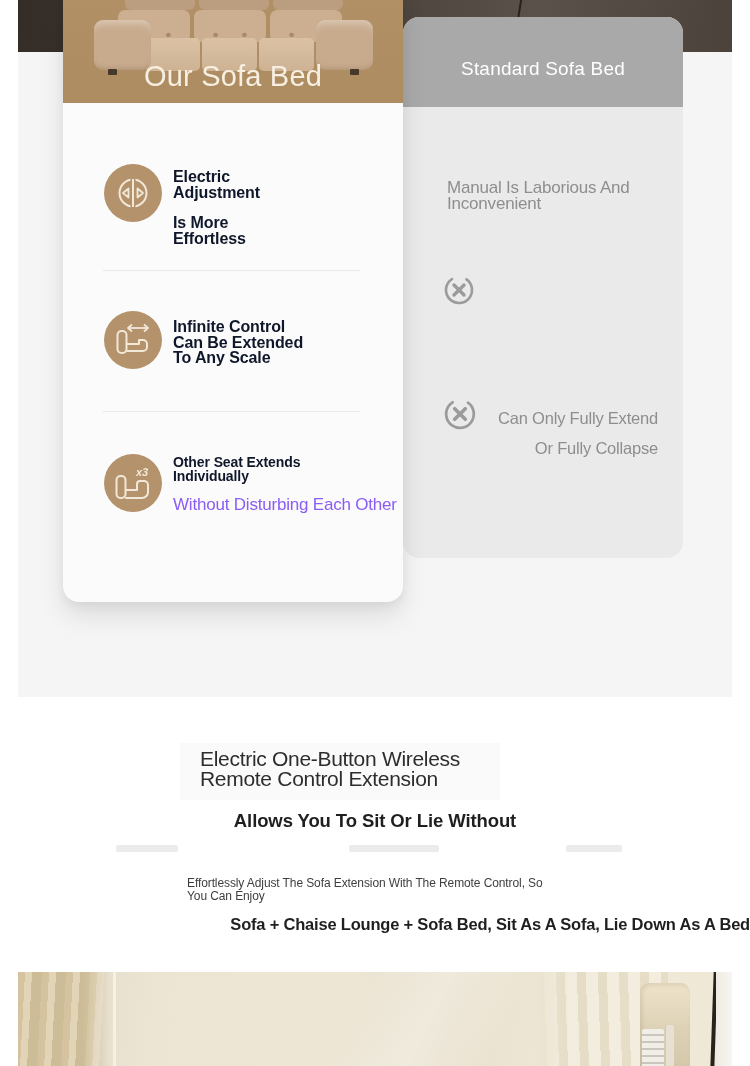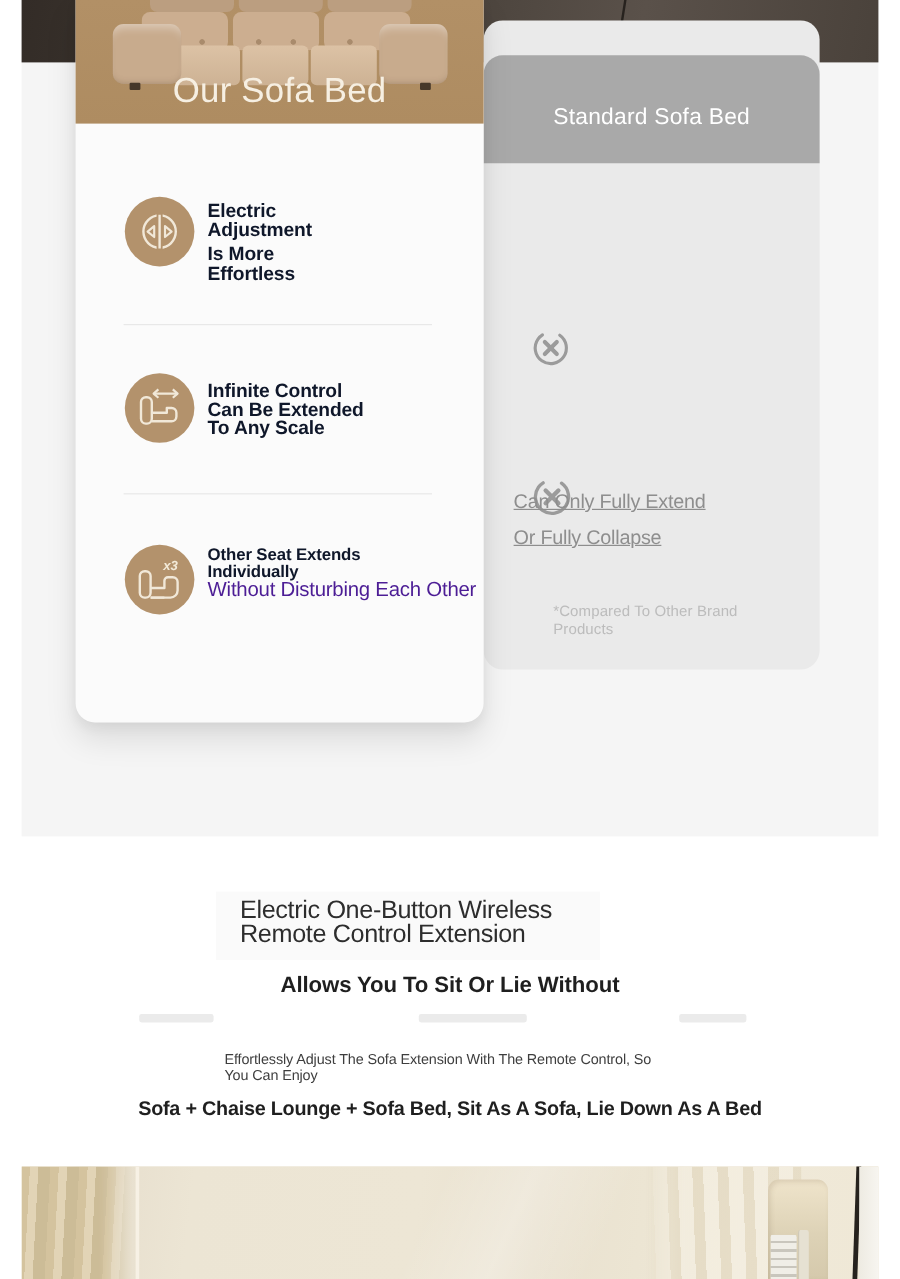--- a/index.html
+++ b/index.html
@@ -14,26 +14,26 @@
 
   
   .comparison{left:18px;top:0;width:714px;height:697px;background:#f5f5f5;}
   .hero-band{left:0;top:0;width:714px;height:52px;
     background:linear-gradient(100deg,#332c27 0%,#3a332d 14%,#453e37 42%,#5a514a 72%,#4a423b 100%);}
   .hero-seam{left:498px;top:-6px;width:2px;height:64px;background:#27221e;transform:rotate(9deg);}
 
   
   .std-card{left:385px;top:17px;width:280px;height:541px;background:#eaeaea;border-radius:16px;}
   .std-header{left:0;top:0;width:280px;height:90px;background:#a9a9a9;border-radius:16px 16px 0 0;
-    display:flex;align-items:center;justify-content:center;padding-top:14px;box-sizing:border-box;margin-top:29px;}
+    display:flex;align-items:center;justify-content:center;padding-top:14px;box-sizing:border-box;}
   .std-title{color:#ffffff;font-size:19px;font-weight:500;letter-spacing:.2px;}
   .std-item{color:#8e8e8e;font-weight:500;font-size:17px;line-height:15.5px;letter-spacing:-.2px;}
   .std-item1{left:44px;top:163px;}
   .std-item2-text{left:78px;top:264px;}
-  .std-item3-text{left:25px;top:386px;width:230px;text-align:left;font-weight:400;font-size:16.5px;line-height:30px;text-decoration:underline;}
+  .std-item3-text{left:25px;top:386px;width:230px;text-align:right;font-weight:400;font-size:16.5px;line-height:30px;}
   .cross-2{left:40px;top:257px;}
   .cross-3{left:40px;top:380px;}
   .std-footnote{left:58px;top:485px;color:#bcbcbc;font-size:12.5px;line-height:15px;letter-spacing:.1px;}
 
   
   .our-card{left:45px;top:0;width:340px;height:602px;background:#fbfbfb;border-radius:0 0 16px 16px;
     box-shadow:0 14px 26px rgba(0,0,0,.10),0 4px 10px rgba(0,0,0,.05);}
   .our-header{left:0;top:0;width:340px;height:103px;background:linear-gradient(180deg,#b29066 0%,#ae8c61 100%);overflow:hidden;}
   .our-title{left:0;bottom:10px;width:340px;text-align:center;color:#f6efe2;font-size:29px;font-weight:500;z-index:6;letter-spacing:.2px;}
 
@@ -43,36 +43,36 @@
   .back-c{top:10px;height:32px;width:72px;background:#ccae90;border-radius:7px;
     background-image:radial-gradient(circle at 30% 78%,#a98b6c 2px,rgba(0,0,0,0) 2.6px),
                      radial-gradient(circle at 70% 78%,#a98b6c 2px,rgba(0,0,0,0) 2.6px);}
   .seat-c{top:38px;height:33px;width:55px;background:linear-gradient(180deg,#dcc2a5,#cdb294);border-radius:5px;}
   .arm-c{top:20px;height:50px;width:57px;background:#c8ab8d;border-radius:9px;
     box-shadow:inset 0 8px 8px -5px rgba(255,255,255,.4), inset 0 -4px 6px -4px rgba(90,70,50,.35);}
   .foot-c{top:69px;height:6px;width:9px;background:#46382a;border-radius:1px;}
 
   .feat-icon{width:60px;height:60px;}
   .feat-main{color:#0f172a;font-weight:600;font-size:16px;line-height:15.5px;letter-spacing:-.1px;}
-  .feat-sub-gap{margin-top:5px;}
+  .feat-sub-gap{margin-top:15px;}
   .f1-text{left:110px;top:169px;}
   .f2-text{left:110px;top:319px;}
   .f3-text{left:110px;top:456px;font-size:14px;line-height:13.5px;}
-  .f3-gray{left:110px;top:482px;color:#4c1d95;font-size:17px;white-space:nowrap;letter-spacing:-.2px;z-index:3;}
+  .f3-gray{left:110px;top:495px;color:#8b5cf6;font-size:17px;white-space:nowrap;letter-spacing:-.2px;z-index:3;}
   .divider{left:40px;width:257px;height:1px;background:#e8e8e8;}
   .icon1{left:40px;top:163px;} .icon2{left:40px;top:310px;} .icon3{left:40px;top:453px;}
   .x3-badge{left:73px;top:466px;color:#f3ead8;font-size:11px;font-weight:700;font-style:italic;z-index:3;text-align:center;}
 
   
   .ghost{background:#fafafa;}
   .artifact{background:#ebebeb;border-radius:2px;}
   .promo-heading{left:200px;top:749px;color:#2d2d2d;font-size:21px;font-weight:400;line-height:19.8px;letter-spacing:-.3px;}
   .promo-sub{left:0;top:810px;width:750px;text-align:center;color:#1f1f1f;font-size:18.5px;font-weight:700;letter-spacing:-.1px;}
   .promo-desc{left:187px;top:877px;color:#3e3e3e;font-size:12px;line-height:13px;letter-spacing:-.1px;}
-  .promo-tagline{left:0;top:915px;width:750px;text-align:center;color:#1f1f1f;font-size:16.5px;font-weight:600;letter-spacing:-.2px;}
+  .promo-tagline{left:0;top:915px;width:750px;text-align:right;color:#1f1f1f;font-size:16.5px;font-weight:600;letter-spacing:-.2px;}
 
   
   .photo{left:18px;top:972px;width:714px;height:94px;overflow:hidden;background:#ece5d4;}
   .ph-base{left:0;top:0;width:714px;height:94px;
     background:linear-gradient(97deg,#d7c6a2 0%,#e1d3b5 4%,#cbbb97 7%,#e8e0cf 12%,#ece5d4 20%,#ede6d5 46%,#e9e1cf 60%,#ece5d3 72%,#f0e9d9 84%,#efe8d6 100%);}
   .ph-light{left:180px;top:0;width:420px;height:94px;
     background:linear-gradient(115deg,rgba(255,255,255,0) 38%,rgba(255,255,255,.28) 54%,rgba(255,255,255,0) 72%);}
   .ph-curtainL{left:0;top:0;width:92px;height:94px;
     background:repeating-linear-gradient(93deg,#d4c39e 0 7px,#e2d4b6 7px 14px,#ccbc97 14px 24px);
     -webkit-mask-image:linear-gradient(90deg,#000 70%,transparent 100%);
@@ -97,37 +97,37 @@
 <div class="abs comparison">
 
   <div class="abs hero-band">
     <div class="abs hero-seam"></div>
   </div>
 
   <div class="abs std-card">
     <div class="abs std-header">
       <span class="std-title">Standard Sofa Bed</span>
     </div>
+    <div class="abs std-item std-item1 pre">Manual Is Laborious And
+Inconvenient</div>
 
     <svg class="abs cross-2" width="32" height="32" viewBox="0 0 32 32">
       <circle cx="16" cy="16" r="13" fill="none" stroke="#9b9b9b" stroke-width="2.6" stroke-dasharray="66 16" stroke-linecap="round" transform="rotate(-55 16 16)"></circle>
       <line x1="11" y1="11" x2="21" y2="21" stroke="#9b9b9b" stroke-width="3.4" stroke-linecap="round"></line>
       <line x1="21" y1="11" x2="11" y2="21" stroke="#9b9b9b" stroke-width="3.4" stroke-linecap="round"></line>
     </svg>
 
     <svg class="abs cross-3" width="34" height="34" viewBox="0 0 32 32">
       <circle cx="16" cy="16" r="13" fill="none" stroke="#9b9b9b" stroke-width="2.6" stroke-dasharray="66 16" stroke-linecap="round" transform="rotate(-55 16 16)"></circle>
       <line x1="11" y1="11" x2="21" y2="21" stroke="#9b9b9b" stroke-width="3.4" stroke-linecap="round"></line>
       <line x1="21" y1="11" x2="11" y2="21" stroke="#9b9b9b" stroke-width="3.4" stroke-linecap="round"></line>
     </svg>
     <div class="abs std-item std-item3-text pre">Can Only Fully Extend
 Or Fully Collapse</div>
 
-    <div class="abs std-footnote pre">*Compared To Other Brand
-Products</div>
   </div>
 
   <div class="abs our-card">
     <div class="abs our-header">
 
       <div class="sofa-piece head-c" style="left:62px"></div>
       <div class="sofa-piece head-c" style="left:136px"></div>
       <div class="sofa-piece head-c" style="left:210px"></div>
       <div class="sofa-piece back-c" style="left:55px"></div>
       <div class="sofa-piece back-c" style="left:131px"></div>

